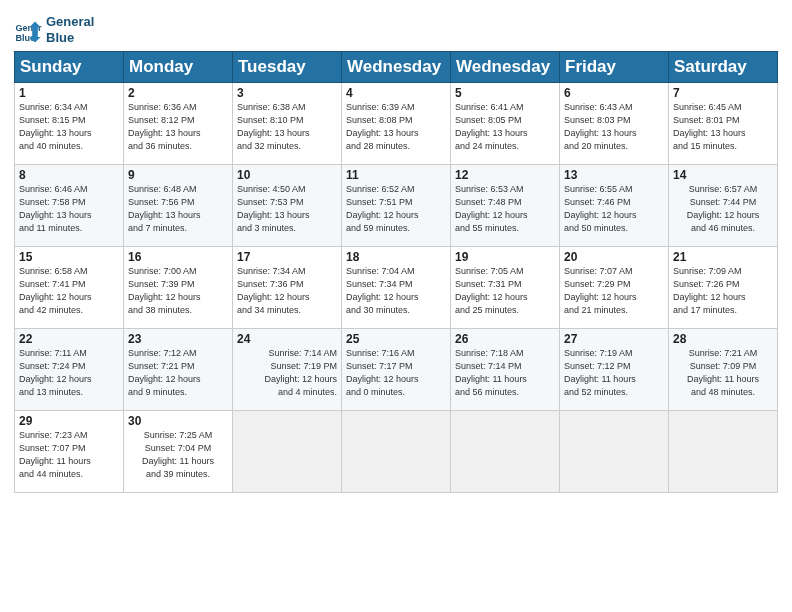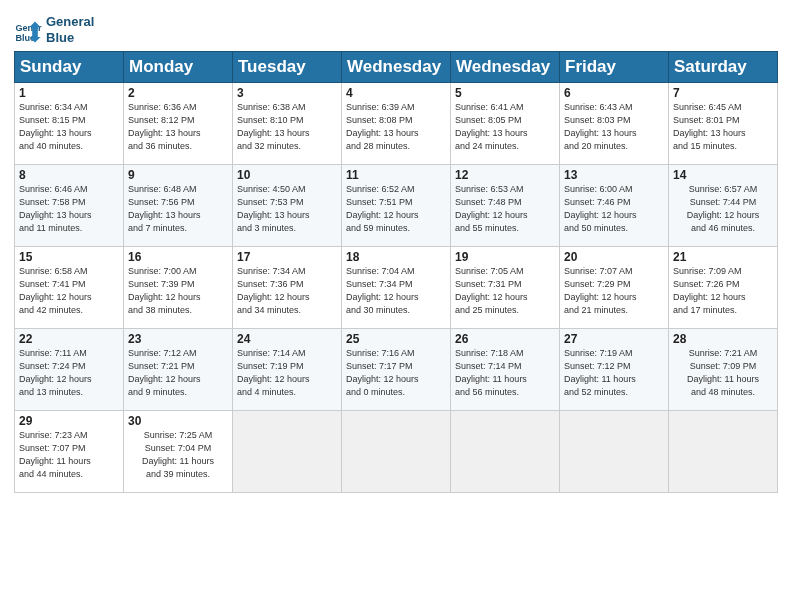--- a/index.html
+++ b/index.html
@@ -200,21 +200,21 @@
           </td>
           <td>
             <span class="day-num">12</span>
             <div class="day-info" style="white-space: pre-line;">Sunrise: 6:53 AM
 Sunset: 7:48 PM
 Daylight: 12 hours
 and 55 minutes.</div>
           </td>
           <td>
             <span class="day-num">13</span>
-            <div class="day-info" style="white-space: pre-line;">Sunrise: 6:00 AM
+            <div class="day-info" style="white-space: pre-line;">Sunrise: 6:55 AM
 Sunset: 7:46 PM
 Daylight: 12 hours
 and 50 minutes.</div>
           </td>
           <td>
             <span class="day-num">14</span>
             <div class="day-info" style="white-space: pre-line; text-align: center;">Sunrise: 6:57 AM
 Sunset: 7:44 PM
 Daylight: 12 hours
 and 46 minutes.</div>
@@ -281,21 +281,21 @@
           </td>
           <td>
             <span class="day-num">23</span>
             <div class="day-info" style="white-space: pre-line;">Sunrise: 7:12 AM
 Sunset: 7:21 PM
 Daylight: 12 hours
 and 9 minutes.</div>
           </td>
           <td>
             <span class="day-num">24</span>
-            <div class="day-info" style="white-space: pre-line;">Sunrise: 7:14 AM
+            <div class="day-info" style="white-space: pre-line; text-align: right;">Sunrise: 7:14 AM
 Sunset: 7:19 PM
 Daylight: 12 hours
 and 4 minutes.</div>
           </td>
           <td>
             <span class="day-num">25</span>
             <div class="day-info" style="white-space: pre-line;">Sunrise: 7:16 AM
 Sunset: 7:17 PM
 Daylight: 12 hours
 and 0 minutes.</div>

